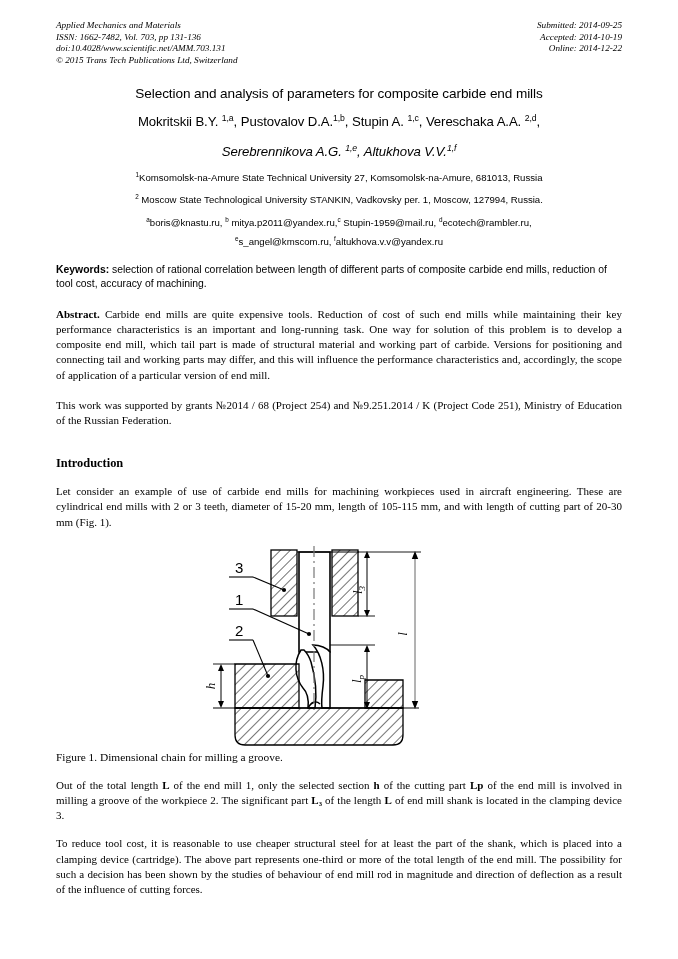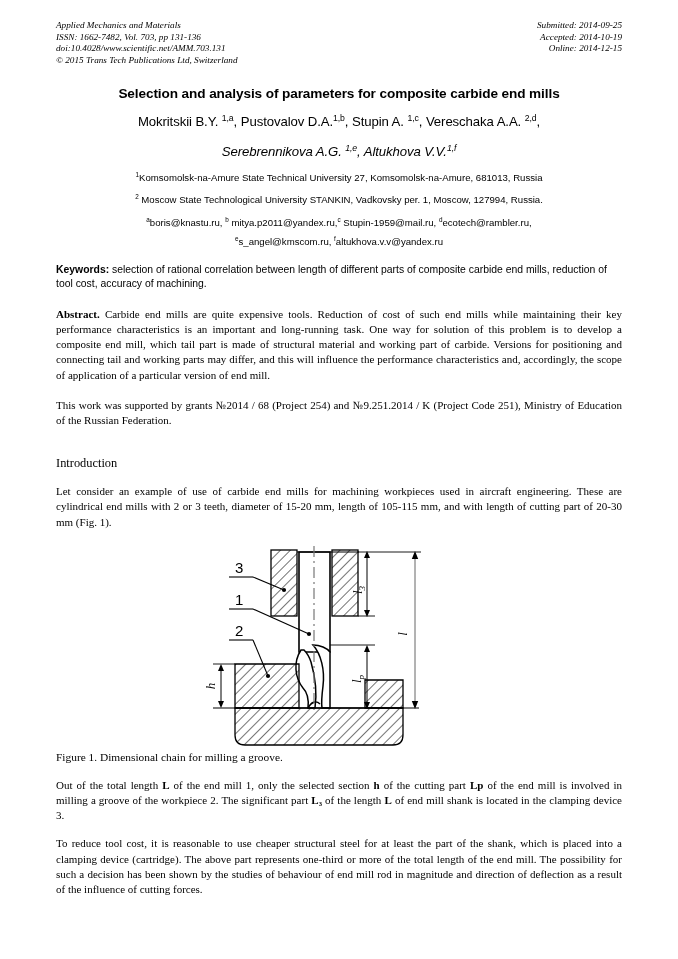--- a/index.html
+++ b/index.html
@@ -34,21 +34,21 @@
     line-height: 11.6px;
   }
   .jh-left { position: absolute; left: 0; top: 0; text-align: left; }
   .jh-right { position: absolute; right: 0; top: 0; text-align: right; }
 
   
   .title {
     margin-top: 14px;
     text-align: center;
     font-family: "Liberation Sans", sans-serif;
-    font-weight: bold;
+    font-weight: normal;
     font-size: 13.6px;
     letter-spacing: -0.1px;
   }
   .author-line {
     text-align: center;
     font-family: "Liberation Sans", sans-serif;
     font-size: 13.2px;
     margin-top: 13px;
     letter-spacing: -0.1px;
   }
@@ -92,21 +92,21 @@
     font-size: 11px;
     line-height: 15.2px;
     text-align: justify;
     margin-top: 15px;
   }
   .body-p.tight { margin-top: 13px; }
   .body-p b { font-weight: bold; }
 
   .section-head {
     font-family: "Liberation Serif", serif;
-    font-weight: normal;
+    font-weight: bold;
     font-size: 12.4px;
     margin-top: 28px;
   }
 
   
   .figure-wrap {
     margin-top: 12px;
     text-align: center;
   }
   .figure-caption {
@@ -125,21 +125,21 @@
   <div class="journal-header">
     <div class="jh-left">
       <div>Applied Mechanics and Materials</div>
       <div>ISSN: 1662-7482, Vol. 703, pp 131-136</div>
       <div>doi:10.4028/www.scientific.net/AMM.703.131</div>
       <div>© 2015 Trans Tech Publications Ltd, Switzerland</div>
     </div>
     <div class="jh-right">
       <div>Submitted: 2014-09-25</div>
       <div>Accepted: 2014-10-19</div>
-      <div>Online: 2014-12-15</div>
+      <div>Online: 2014-12-22</div>
     </div>
   </div>
 
   <div class="title">Selection and analysis of parameters for composite carbide end mills</div>
 
   <div class="author-line">
     <span><span>Mokritskii B.Y. </span><sup class="sup">1,a</sup></span><span><span>, Pustovalov D.A.</span><sup class="sup">1,b</sup></span><span><span>, Stupin A. </span><sup class="sup">1,c</sup></span><span><span>, Vereschaka A.A. </span><sup class="sup">2,d</sup></span><span><span>,</span></span>
   </div>
 
   <div class="author-line second">

